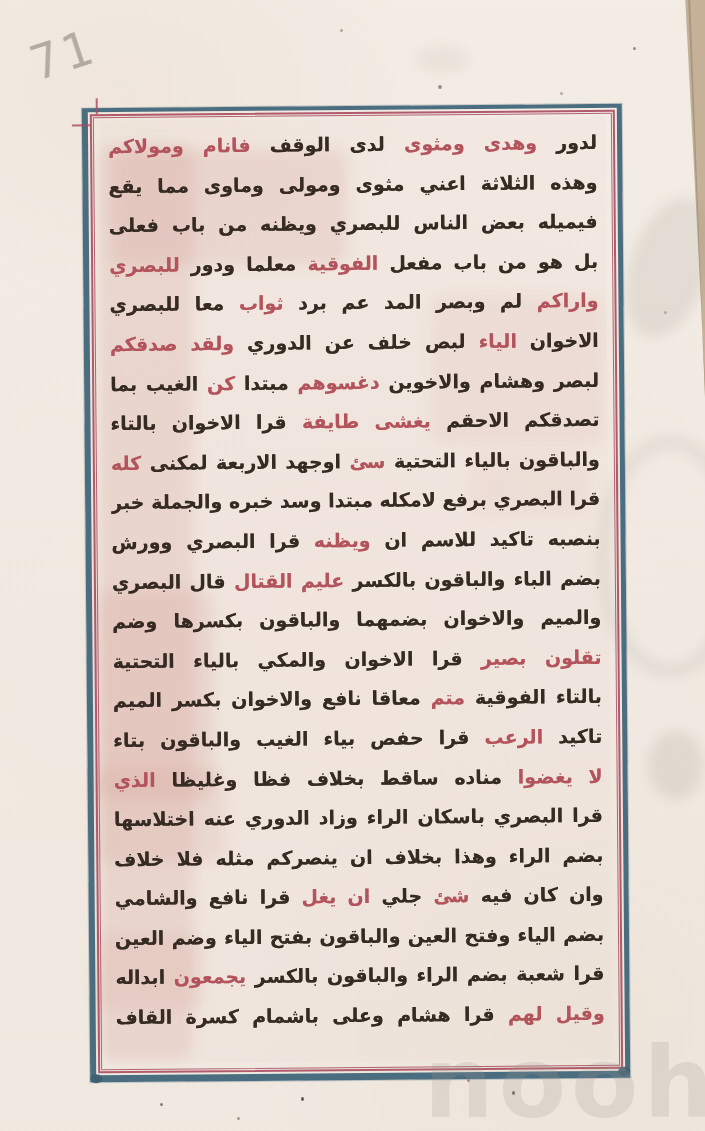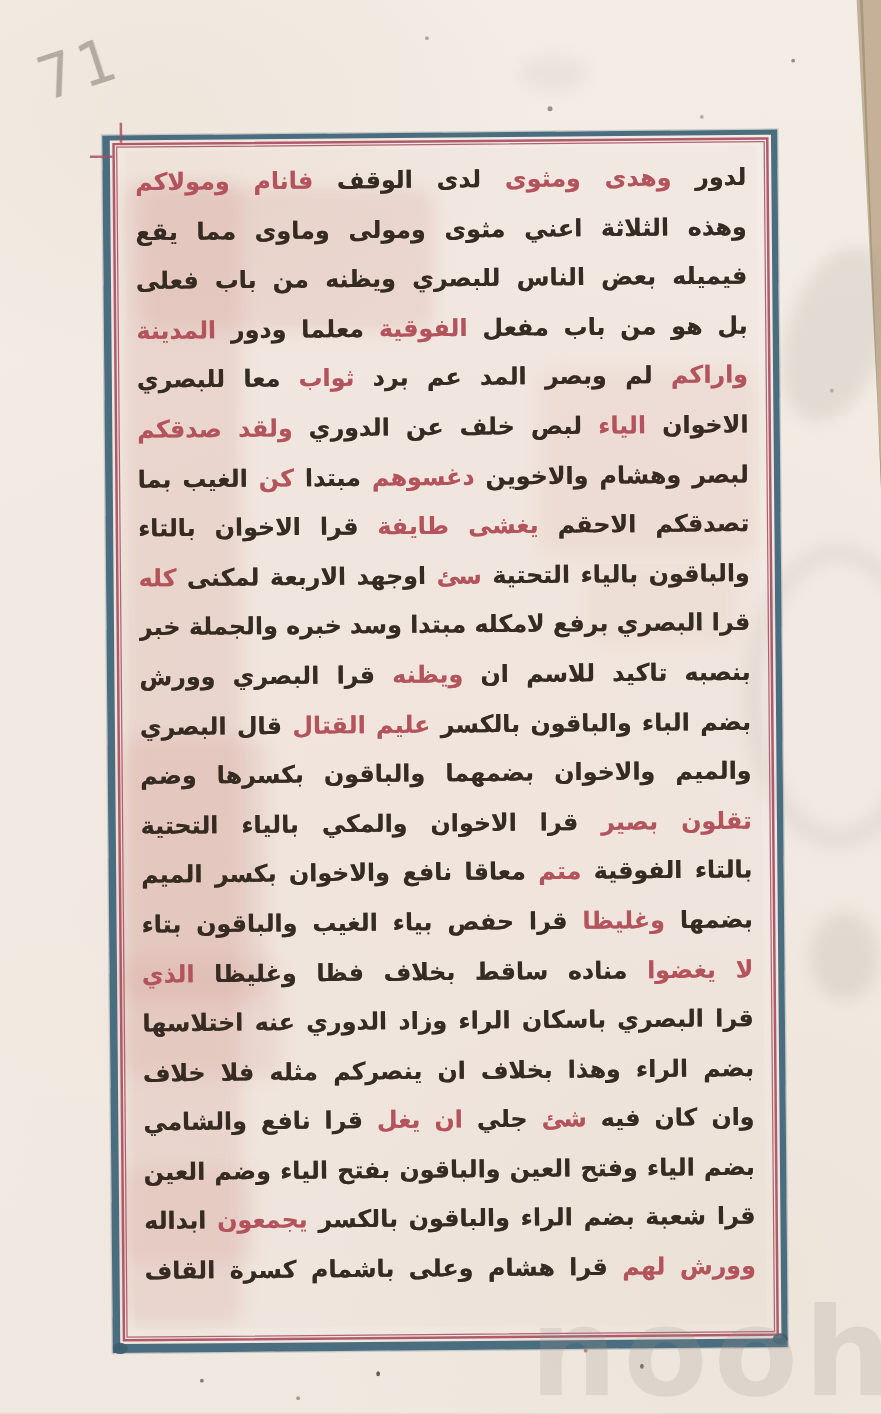--- a/index.html
+++ b/index.html
@@ -89,40 +89,40 @@
   <div class="tick-h"></div>
   <div class="tick-v"></div>
   <div class="red-outer"></div>
   <div class="red-inner"></div>
   <div class="corner-blob blob-bl"></div>
   <div class="corner-blob blob-br"></div>
   <div class="text-area">
       <div class="ms-line"><span class="seg ink">لدور </span><span class="seg red">وهدى ومثوى </span><span class="seg ink">لدى الوقف </span><span class="seg red">فانام ومولاكم وماواهم </span></div>
       <div class="ms-line"><span class="seg ink">وهذه الثلاثة اعني مثوى ومولى وماوى مما يقع الغلط فيه</span></div>
       <div class="ms-line"><span class="seg ink">فيميله بعض الناس للبصري ويظنه من باب فعلى وليس كذلك</span></div>
-      <div class="ms-line"><span class="seg ink">بل هو من باب مفعل </span><span class="seg red">الفوقية </span><span class="seg ink">معلما ودور </span><span class="seg red">المدينة </span></div>
+      <div class="ms-line"><span class="seg ink">بل هو من باب مفعل </span><span class="seg red">الفوقية </span><span class="seg ink">معلما ودور </span><span class="seg red">للبصري </span></div>
       <div class="ms-line"><span class="seg red">واراكم </span><span class="seg ink">لم وبصر المد عم برد </span><span class="seg red">ثواب </span><span class="seg ink">معا للبصري وهشام</span></div>
       <div class="ms-line"><span class="seg ink">الاخوان </span><span class="seg red">الياء </span><span class="seg ink">لبص خلف عن الدوري </span><span class="seg red">ولقد صدقكم</span></div>
       <div class="ms-line"><span class="seg ink">لبصر وهشام والاخوين </span><span class="seg red">دغسوهم </span><span class="seg ink">مبتدا </span><span class="seg red">كن </span><span class="seg ink">الغيب بما</span></div>
       <div class="ms-line"><span class="seg ink">تصدقكم الاحقم </span><span class="seg red">يغشى طايفة </span><span class="seg ink">قرا الاخوان بالتاء الفوقية</span></div>
       <div class="ms-line"><span class="seg ink">والباقون بالياء التحتية </span><span class="seg red">سئ </span><span class="seg ink">اوجهد الاربعة لمكنى </span><span class="seg red">كله كلية</span></div>
       <div class="ms-line"><span class="seg ink">قرا البصري برفع لامكله مبتدا وسد خبره والجملة خبر ان والباقون</span></div>
       <div class="ms-line"><span class="seg ink">بنصبه تاكيد للاسم ان </span><span class="seg red">ويظنه </span><span class="seg ink">قرا البصري وورش وحفص</span></div>
       <div class="ms-line"><span class="seg ink">بضم الباء والباقون بالكسر </span><span class="seg red">عليم القتال </span><span class="seg ink">قال البصري بكسر الطا</span></div>
       <div class="ms-line"><span class="seg ink">والميم والاخوان بضمهما والباقون بكسرها وضم الميم</span></div>
       <div class="ms-line"><span class="seg red">تقلون بصير </span><span class="seg ink">قرا الاخوان والمكي بالياء التحتية والباقون</span></div>
       <div class="ms-line"><span class="seg ink">بالتاء الفوقية </span><span class="seg red">متم </span><span class="seg ink">معاقا نافع والاخوان بكسر الميم والباقون</span></div>
-      <div class="ms-line"><span class="seg ink">بضمها </span><span class="seg red">وغليظا </span><span class="seg ink">قرا حفص بياء الغيب والباقون بتاء الخطاب</span></div>
+      <div class="ms-line"><span class="seg ink">تاكيد </span><span class="seg red">الرعب </span><span class="seg ink">قرا حفص بياء الغيب والباقون بتاء الخطاب</span></div>
       <div class="ms-line"><span class="seg red">لا يغضوا </span><span class="seg ink">مناده ساقط بخلاف فظا وغليظا </span><span class="seg red">الذي بنصركم</span></div>
       <div class="ms-line"><span class="seg ink">قرا البصري باسكان الراء وزاد الدوري عنه اختلاسها والباقون</span></div>
       <div class="ms-line"><span class="seg ink">بضم الراء وهذا بخلاف ان ينصركم مثله فلا خلاف بينهم</span></div>
       <div class="ms-line"><span class="seg ink">وان كان فيه </span><span class="seg red">شئ </span><span class="seg ink">جلي </span><span class="seg red">ان يغل </span><span class="seg ink">قرا نافع والشامي والاخوان</span></div>
       <div class="ms-line"><span class="seg ink">بضم الياء وفتح العين والباقون بفتح الياء وضم العين </span></div>
       <div class="ms-line"><span class="seg ink">قرا شعبة بضم الراء والباقون بالكسر </span><span class="seg red">يجمعون </span><span class="seg ink">ابداله للسوسي جلي</span></div>
-      <div class="ms-line"><span class="seg red">وورش لهم </span><span class="seg ink">قرا هشام وعلى باشمام كسرة القاف الضم والباقون</span></div>
+      <div class="ms-line"><span class="seg red">وقيل لهم </span><span class="seg ink">قرا هشام وعلى باشمام كسرة القاف الضم والباقون</span></div>
     </div>
 </div>
 
 <div class="speck" style="left:340px;top:29px;width:3px;height:3px;background:#6b6257;opacity:.5;"></div>
 <div class="speck" style="left:438px;top:85px;width:4px;height:4px;background:#5d5348;opacity:.6;"></div>
 <div class="speck" style="left:633px;top:47px;width:3px;height:3px;background:#564c41;opacity:.6;"></div>
 <div class="speck" style="left:560px;top:92px;width:3px;height:3px;background:#6b6257;opacity:.45;"></div>
 <div class="speck" style="left:664px;top:311px;width:3px;height:3px;background:#6b6257;opacity:.4;"></div>
 <div class="speck" style="left:301px;top:1097px;width:3px;height:4px;background:#3e362e;opacity:.8;"></div>
 <div class="speck" style="left:512px;top:1091px;width:3px;height:4px;background:#3e362e;opacity:.7;"></div>

